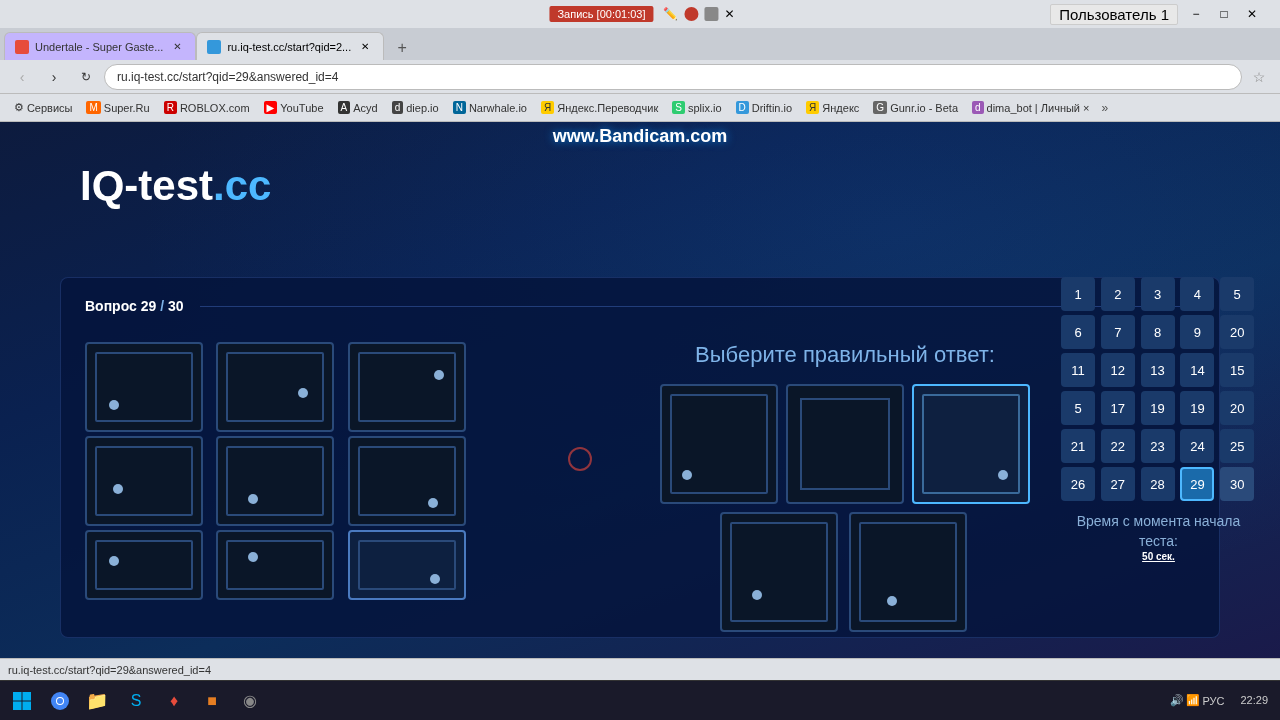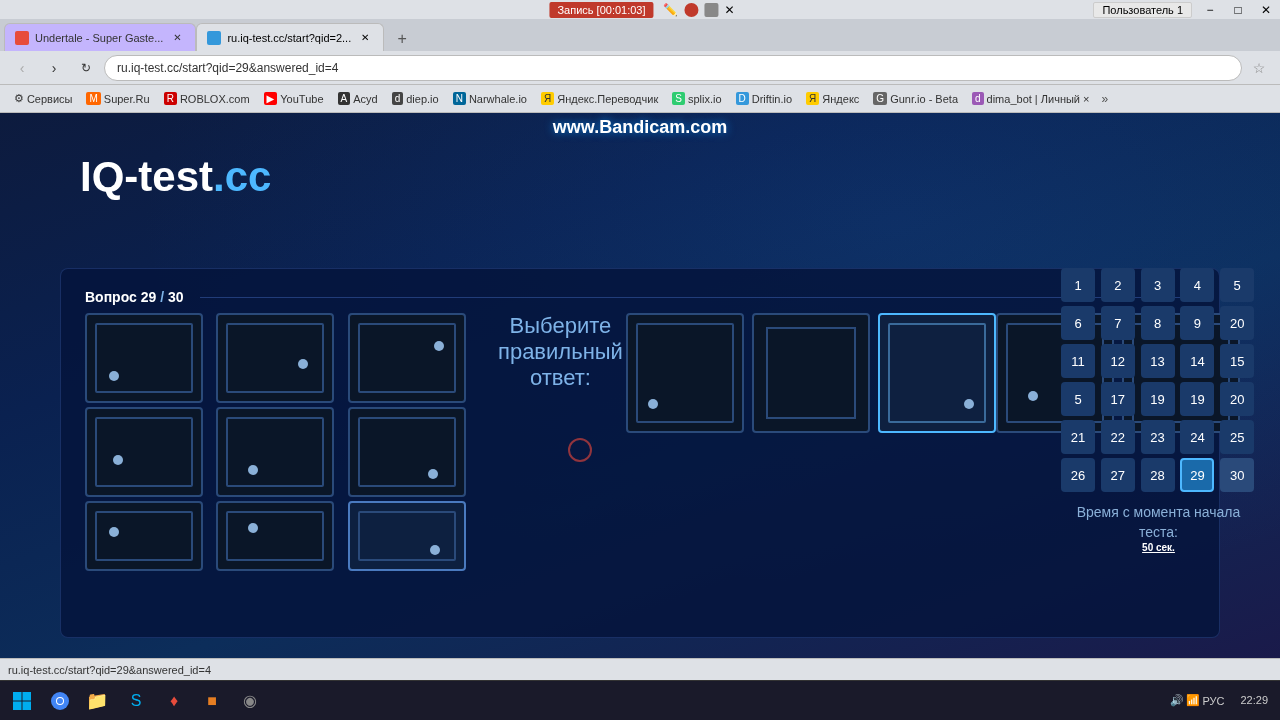--- a/index.html
+++ b/index.html
@@ -3,26 +3,26 @@
   <meta charset="utf-8">
   <style>
     * { margin: 0; padding: 0; box-sizing: border-box; }
     body { width: 1280px; height: 720px; overflow: hidden; font-family: Arial, sans-serif; background: #1a1a2e; }
 
     
     .browser-frame { width: 1280px; height: 720px; display: flex; flex-direction: column; background: #dee1e6; }
 
     
     .title-bar {
-      height: 19px;
+      height: 28px;
       background: #dee1e6;
       display: flex;
       align-items: center;
       justify-content: space-between;
-      padding: 0 0;
+      padding: 0 14px;
     }
     .title-bar-left { display: flex; align-items: center; gap: 4px; }
     .title-bar-btn { width: 28px; height: 22px; border: none; background: transparent; cursor: pointer; font-size: 12px; display: flex; align-items: center; justify-content: center; }
     .recording-badge {
       background: #c0392b;
       color: white;
       font-size: 11px;
       padding: 2px 8px;
       border-radius: 2px;
       margin: 0 4px;
@@ -36,21 +36,21 @@
       font-weight: bold;
       color: white;
       text-shadow: 0 0 8px rgba(0,150,255,0.8);
       z-index: 999;
       pointer-events: none;
     }
     .user-badge {
       background: #e8e8e8;
       border: 1px solid #ccc;
       padding: 1px 8px;
-      font-size: 11px;
+      font-size: 15px;
       border-radius: 2px;
       margin-right: 4px;
     }
 
     
     .tabs-bar {
       height: 32px;
       background: #c8ccd3;
       display: flex;
       align-items: flex-end;
@@ -169,21 +169,21 @@
       bottom: 20px;
       background: rgba(5, 20, 60, 0.85);
       border-radius: 8px;
       border: 1px solid rgba(100,150,255,0.2);
       padding: 20px 24px;
     }
 
     .question-header {
       display: flex;
       align-items: center;
-      margin-bottom: 8px;
+      margin-bottom: 28px;
     }
     .question-label {
       font-size: 14px;
       color: #7eb3e8;
     }
     .question-label span { color: white; font-weight: bold; }
     .question-divider {
       flex: 1;
       height: 1px;
       background: rgba(100,150,255,0.3);
@@ -223,21 +223,22 @@
       height: 10px;
       border-radius: 50%;
       background: #8ab0d8;
       position: absolute;
     }
 
     
     .answer-section {
       flex: 1;
       display: flex;
-      flex-direction: row;
+      flex-direction: column;
+      align-items: center;
     }
     .answer-title {
       font-size: 22px;
       color: #7eb3e8;
       margin-bottom: 16px;
       text-align: center;
     }
     .answer-options-top {
       display: grid;
       grid-template-columns: repeat(3, 1fr);

